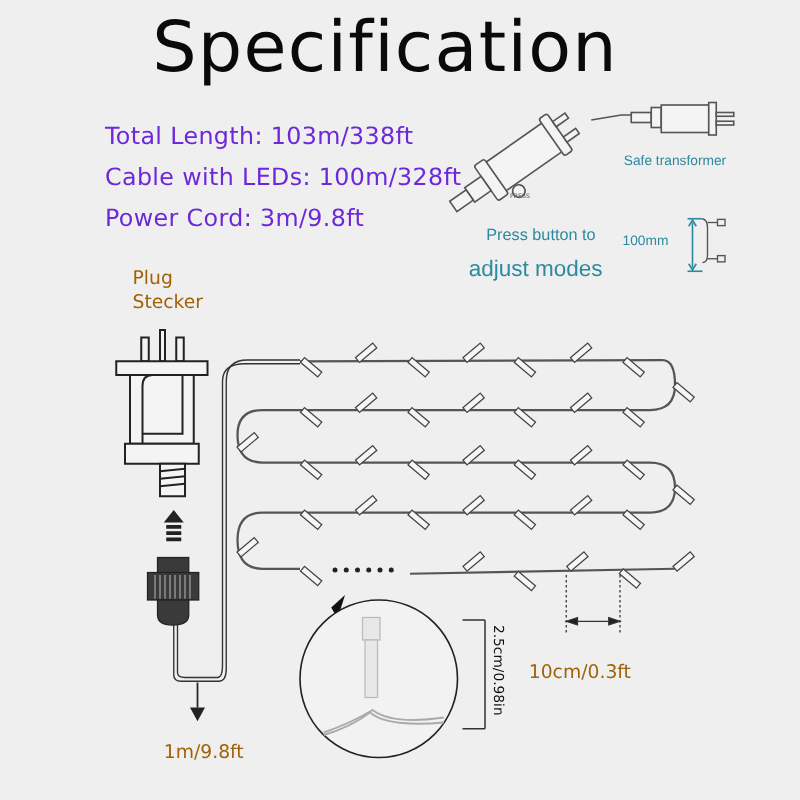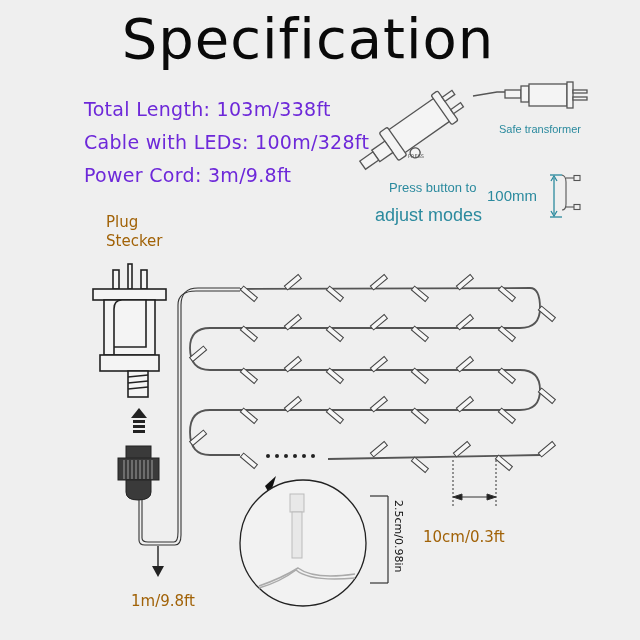--- a/index.html
+++ b/index.html
@@ -260,20 +260,20 @@
   <g stroke="#333" stroke-width="1.2">
     <line x1="370" y1="496" x2="388" y2="496"></line>
     <line x1="370" y1="583" x2="388" y2="583"></line>
     <line x1="388" y1="496" x2="388" y2="583"></line>
   </g>
 </svg>
 
 <div class="abs blue" style="left:499px;top:123px;font-size:11px;">Safe transformer</div>
 <div class="abs blue" style="left:360px;top:180px;font-size:13px;margin-left:29px;">Press button to</div>
 <div class="abs blue" style="left:375px;top:205px;font-size:18px;">adjust modes</div>
-<div class="abs blue" style="left:487px;top:187px;font-size:15px;">100mm</div>
+<div class="abs blue" style="left:498px;top:187px;font-size:11px;">100mm</div>
 
 <div class="abs lbl" style="left:106px;top:213px;">Plug</div>
 <div class="abs lbl" style="left:106px;top:232px;">Stecker</div>
 
 <div class="abs lbl" style="left:131px;top:592px;">1m/9.8ft</div>
 <div class="abs lbl" style="left:423px;top:528px;text-align:center;">10cm/0.3ft</div>
 <div class="abs" style="left:392px;top:500px;font-size:11px;writing-mode:vertical-rl;">2.5cm/0.98in</div>
 
 </body></html>

